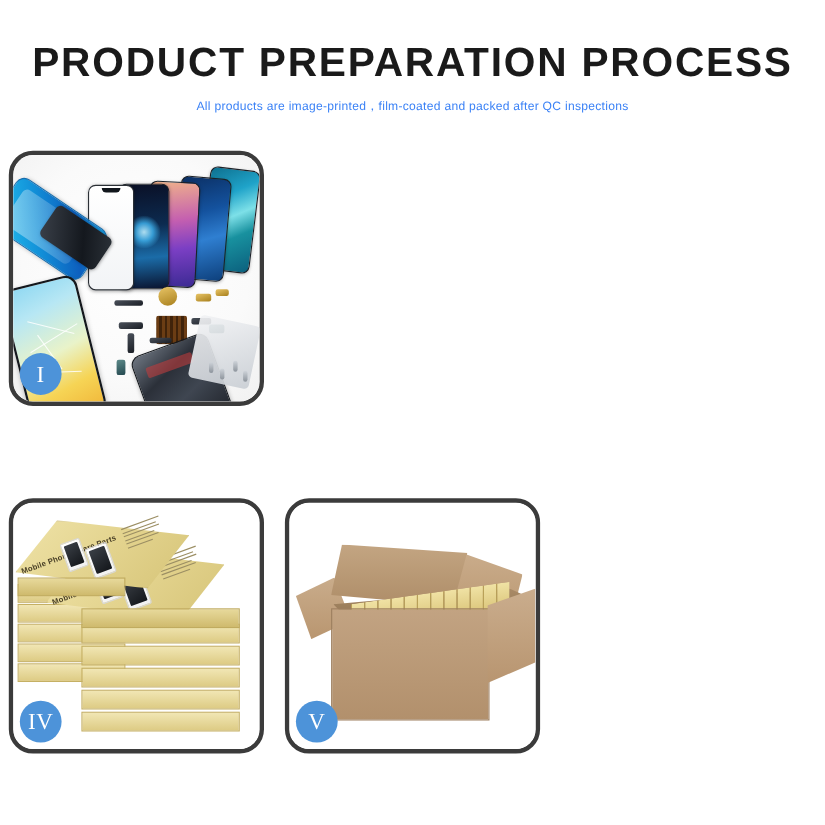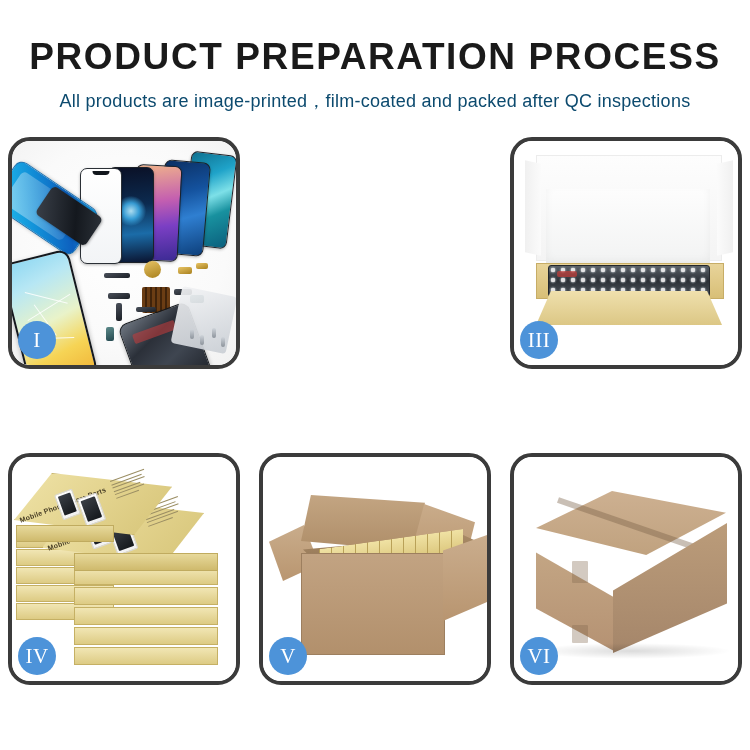--- a/index.html
+++ b/index.html
@@ -19,23 +19,23 @@
     font-size:37px;
     font-weight:700;
     letter-spacing:1.6px;
     color:#1a1a1a;
     margin-top:38px;
     line-height:1;
     white-space:nowrap;
   }
   .subtitle{
     font-family:"Liberation Sans",sans-serif;
-    font-size:18px;
+    font-size:11px;
     font-weight:400;
-    color:#0c4a6e;
+    color:#3b82f6;
     margin-top:14px;
     letter-spacing:.25px;
     white-space:nowrap;
     text-align:center;
   }
 
   
   .grid{position:absolute;left:0;top:137px;width:750px;height:555px;}
   .panel{
     position:absolute;
@@ -303,31 +303,20 @@
           <div class="screw" style="left:2px;top:2px;"></div>
           <div class="screw" style="left:12px;top:8px;"></div>
           <div class="screw" style="left:24px;top:1px;"></div>
           <div class="screw" style="left:33px;top:10px;"></div>
         </div>
       </div>
       <div class="badge">I</div>
     </div>
 
 
-    <div class="panel p-c2 p-r0">
-      <div class="stage">
-        <div class="b3"></div>
-        <div class="lid"></div>
-        <div class="foam"></div>
-        <div class="tray"></div>
-        <div class="packed"></div>
-        <div class="tray-front"></div>
-      </div>
-      <div class="badge">III</div>
-    </div>
 
     <div class="panel p-c0 p-r1">
       <div class="stage">
         <div class="b4"></div>
 
         <div class="stackbox">
           <div class="sb-front" style="left:4px;top:74px;width:96px;height:15px;"></div>
           <div class="sb-front" style="left:4px;top:92px;width:96px;height:15px;"></div>
           <div class="sb-front" style="left:4px;top:110px;width:96px;height:15px;"></div>
           <div class="sb-front" style="left:4px;top:128px;width:96px;height:15px;"></div>
@@ -407,30 +396,15 @@
             <div class="ybar" style="left:108px;"></div>
           <div class="ybar" style="left:120px;"></div>
             <div class="ybar" style="left:132px;"></div>
         </div>
         <div class="c-body"></div>
         <div class="c-right"></div>
       </div>
       <div class="badge">V</div>
     </div>
 
-    <div class="panel p-c2 p-r1">
-      <div class="stage">
-        <div class="b6"></div>
-        <div class="s-top"></div>
-        <div class="s-seam">
-            <i></i>
-          </div>
-        <div class="s-left"></div>
-        <div class="s-right"></div>
-        <div class="s-tab" style="left:58px;top:104px;width:16px;height:22px;"></div>
-        <div class="s-tab" style="left:58px;top:168px;width:16px;height:18px;"></div>
-        <div class="s-shadow"></div>
-      </div>
-      <div class="badge">VI</div>
-    </div>
 
   </div>
 </div>
 
 </body></html>

